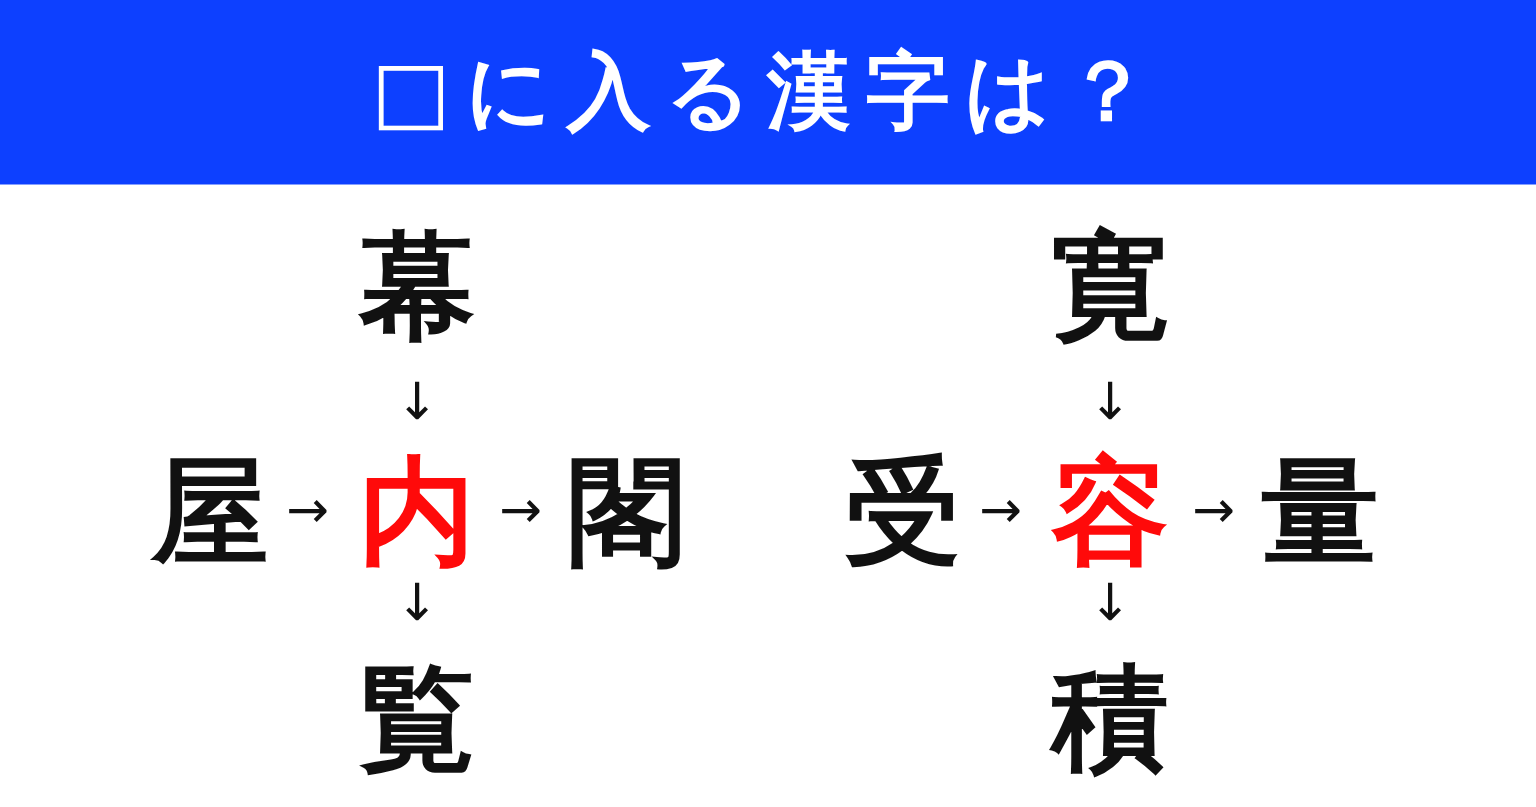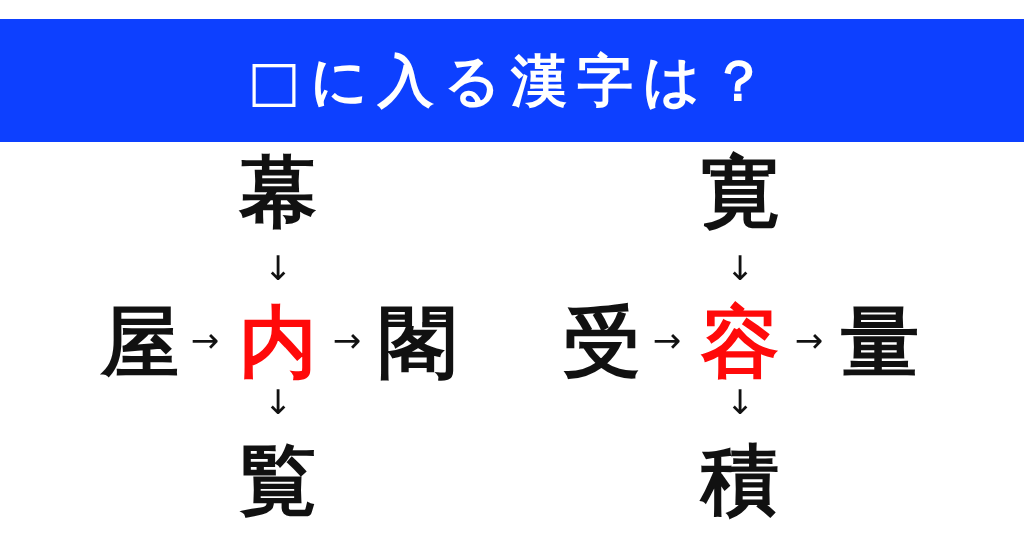--- a/index.html
+++ b/index.html
@@ -4,21 +4,21 @@
   <style>
     html, body { margin: 0; padding: 0; }
     body {
       width: 1024px; height: 538px; overflow: hidden; background: #ffffff;
       font-family: "DejaVu Sans", "Liberation Sans", sans-serif;
       position: relative;
     }
     .banner {
       position: absolute; left: 0; top: 0; width: 1024px; height: 123px;
       background: #0d40ff;
-      display: flex; align-items: center; justify-content: center; margin-top: 19px;
+      display: flex; align-items: center; justify-content: center;
     }
     .banner-title {
       color: #ffffff; font-size: 56px; font-weight: bold; letter-spacing: 10px;
       line-height: 1;
     }
     .puzzle { position: absolute; top: 123px; width: 512px; height: 415px; }
     .puzzle.left { left: 0; }
     .puzzle.right { left: 512px; }
     .kanji {
       position: absolute; font-size: 78px; font-weight: bold; color: #111111;

